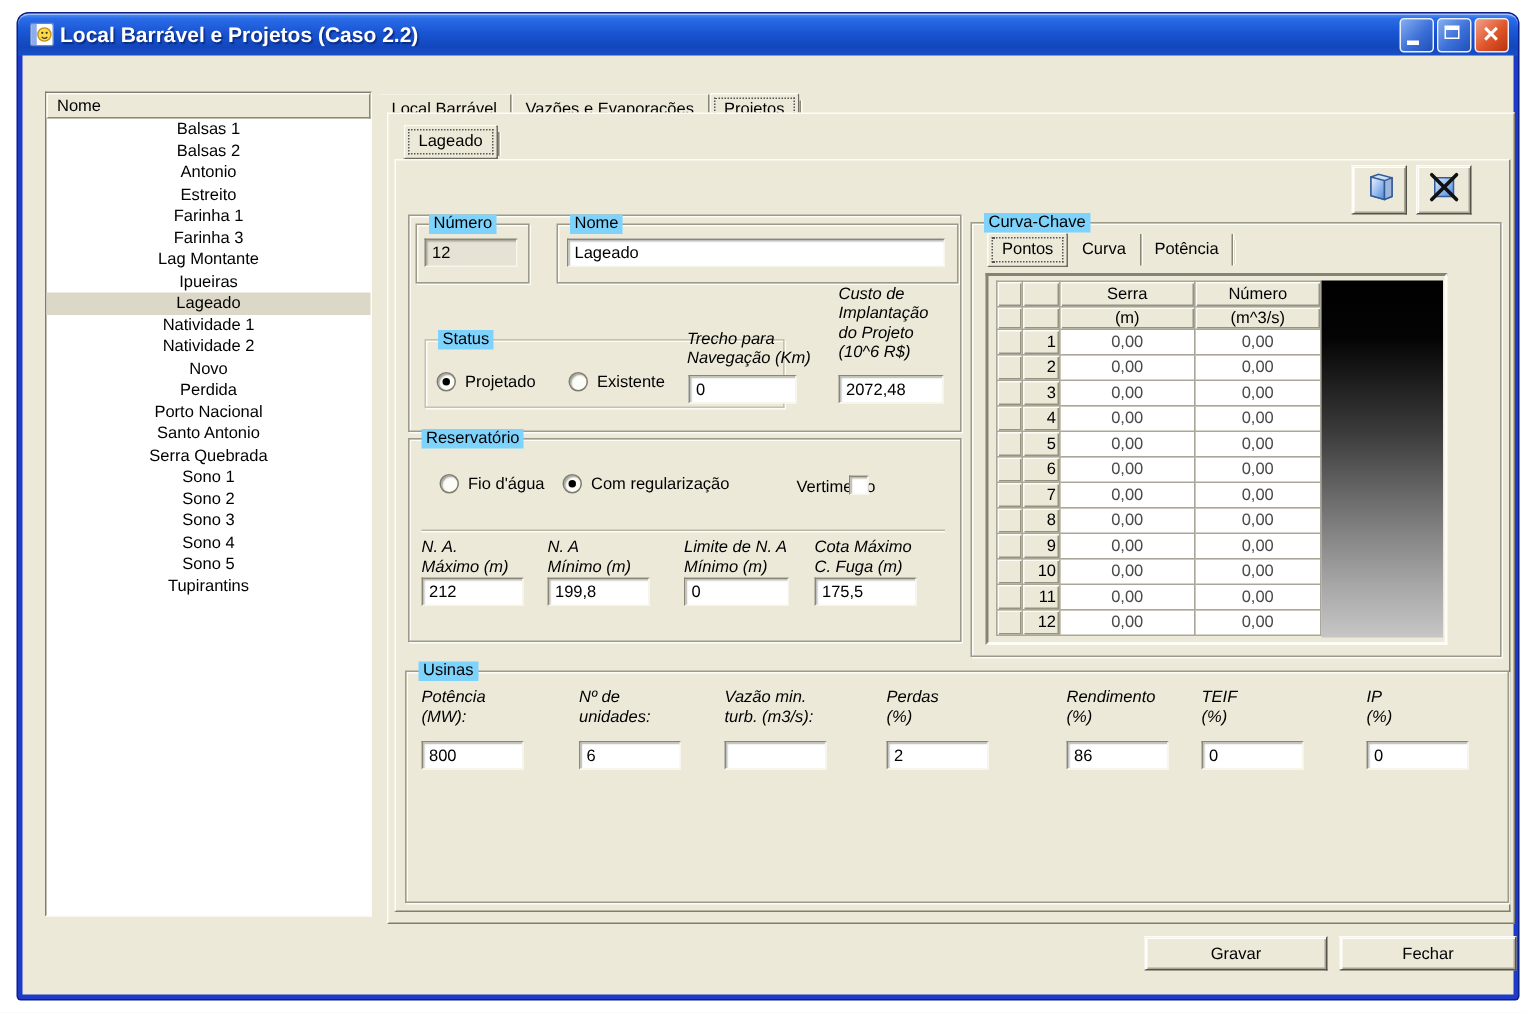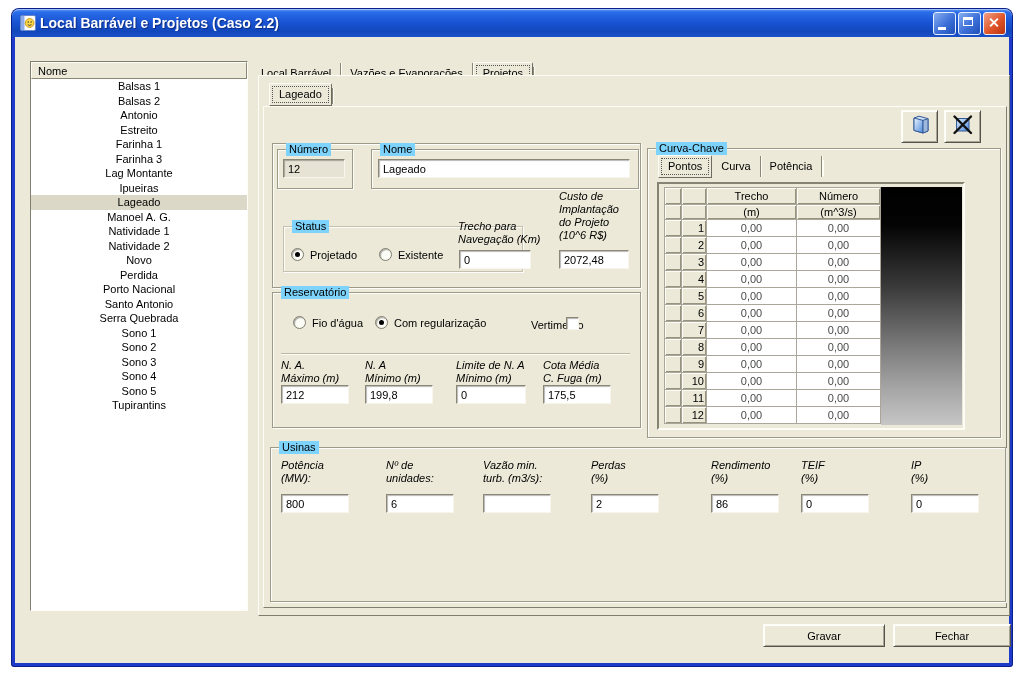--- a/index.html
+++ b/index.html
@@ -172,21 +172,20 @@
       <div id="list-items">
             <div class="list-item">Balsas 1</div>
             <div class="list-item">Balsas 2</div>
             <div class="list-item">Antonio</div>
             <div class="list-item">Estreito</div>
             <div class="list-item">Farinha 1</div>
             <div class="list-item">Farinha 3</div>
             <div class="list-item">Lag Montante</div>
             <div class="list-item">Ipueiras</div>
             <div class="list-item selected">Lageado</div>
-            <div class="list-item">Manoel A. G.</div>
             <div class="list-item">Natividade 1</div>
             <div class="list-item">Natividade 2</div>
             <div class="list-item">Novo</div>
             <div class="list-item">Perdida</div>
             <div class="list-item">Porto Nacional</div>
             <div class="list-item">Santo Antonio</div>
             <div class="list-item">Serra Quebrada</div>
             <div class="list-item">Sono 1</div>
             <div class="list-item">Sono 2</div>
             <div class="list-item">Sono 3</div>
@@ -294,21 +293,21 @@
                   <div class="flabel">N. A</div>
                   <div class="flabel">Mínimo (m)</div>
                   <input class="input" value="199,8" style="">
                 </div>
                 <div class="field-col">
                   <div class="flabel">Limite de N. A</div>
                   <div class="flabel">Mínimo (m)</div>
                   <input class="input" value="0" style="">
                 </div>
                 <div class="field-col">
-                  <div class="flabel">Cota Média</div>
+                  <div class="flabel">Cota Máximo</div>
                   <div class="flabel">C. Fuga (m)</div>
                   <input class="input" value="175,5" style="">
                 </div>
               </div>
         </div>
 
         <div class="group" id="curva-group">
           <span class="legend">Curva-Chave</span>
           <div class="tabs" id="curva-tabs">
                 <span class="tab selected">Pontos</span>
@@ -320,21 +319,21 @@
               <colgroup>
                     <col style="width:17px">
                     <col style="width:25px">
                     <col style="width:90px">
                     <col style="width:84px">
                   </colgroup>
               <thead>
                 <tr>
                   <td class="hsel"></td>
                   <td class="hsel"></td>
-                  <td class="hdr">Trecho</td>
+                  <td class="hdr">Serra</td>
                   <td class="hdr">Número</td>
                 </tr>
                 <tr class="hrow2">
                   <td class="hsel"></td>
                   <td class="hsel"></td>
                   <td class="hdr">(m)</td>
                   <td class="hdr">(m^3/s)</td>
                 </tr>
               </thead>
               <tbody id="curva-tbody">

